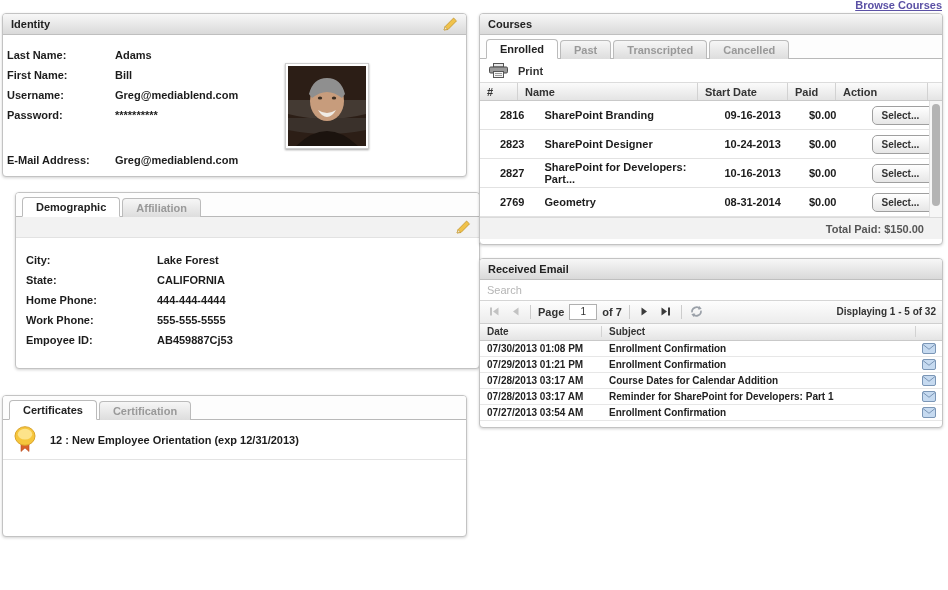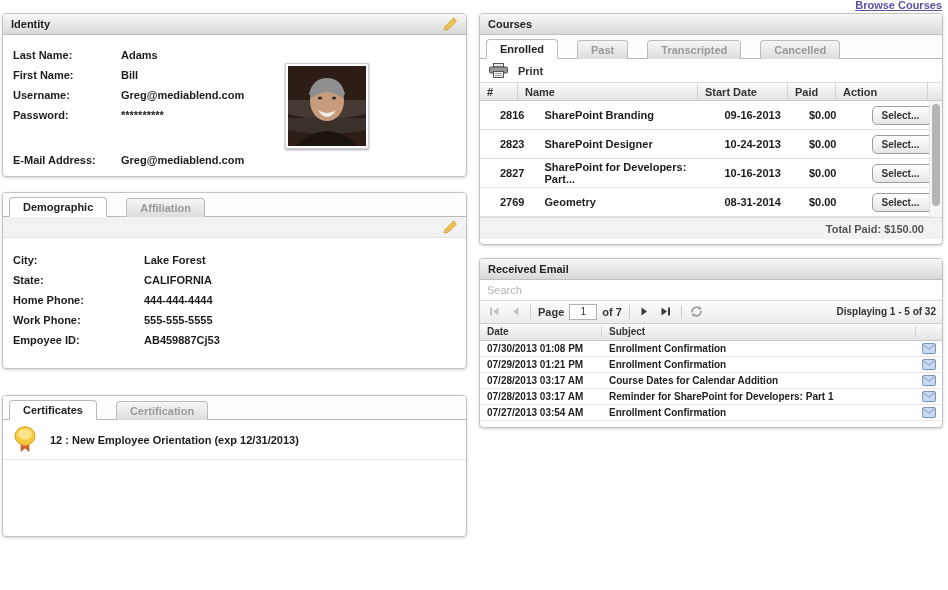--- a/index.html
+++ b/index.html
@@ -8,41 +8,41 @@
   #page { position:relative; width:948px; height:590px; background:#fff; overflow:hidden; }
 
   
   .panel { position:absolute; background:#fff; border:1px solid #c3c3c3; border-radius:4px;
            box-shadow:0 1px 3px rgba(0,0,0,.18); overflow:hidden; }
   .panel-header { height:21px; display:flex; align-items:center; justify-content:space-between;
            padding:0 8px; background:linear-gradient(#f7f7f7,#d9d9d9); border-bottom:1px solid #bfbfbf;
            font-size:11px; font-weight:bold; color:#222; }
 
   
-  .tabstrip { position:relative; display:flex; align-items:flex-end; gap:19px; padding:3px 0 0 6px;
+  .tabstrip { position:relative; display:flex; align-items:flex-end; gap:2px; padding:3px 0 0 6px;
            border-bottom:1px solid #b9b9b9; background:#fdfdfd; height:24px; }
   .tab { font-size:11px; font-weight:bold; color:#999; padding:3px 13px 3px 13px;
            background:linear-gradient(#f6f6f6,#ddd); border:1px solid #bbb; border-bottom:none;
            border-radius:4px 4px 0 0; margin-bottom:-1px; cursor:default; }
   .tab.active { background:#fff; color:#222; border-bottom:1px solid #fff; z-index:2; }
 
   
   .fieldrow { display:flex; height:20px; align-items:center; font-size:11px; font-weight:bold; color:#1c1c1c; }
   .fieldrow .lbl { flex:0 0 108px; }
   .fieldrow .val { white-space:nowrap; }
 
   
   #identity-panel { left:2px; top:13px; width:465px; height:164px; }
-  #identity-body { position:relative; padding:10px 10px; }
+  #identity-body { position:relative; padding:10px 4px; }
   #identity-body .gap { height:25px; }
   .photo-frame { position:absolute; right:97px; top:28px; width:84px; height:86px; background:#fff;
            border:1px solid #cfcfcf; padding:2px; box-shadow:0 1px 2px rgba(0,0,0,.35); }
 
   
-  #demographic-panel { left:2px; top:192px; width:465px; height:177px; }
+  #demographic-panel { left:15px; top:192px; width:465px; height:177px; }
   .mini-toolbar { height:21px; background:#f2f2f2; border-bottom:1px solid #e2e2e2;
            display:flex; align-items:center; justify-content:flex-end; padding:0 8px; }
   #demographic-body { padding:12px 10px; }
   #demographic-body .fieldrow .lbl { flex:0 0 131px; }
 
   
   #certificates-panel { left:2px; top:395px; width:465px; height:142px; }
   .cert-item { display:flex; align-items:center; gap:13px; padding:6px 8px 6px 10px;
            border-bottom:1px solid #e3e3e3; font-size:11px; font-weight:bold; color:#1c1c1c; min-height:37px; }
 

